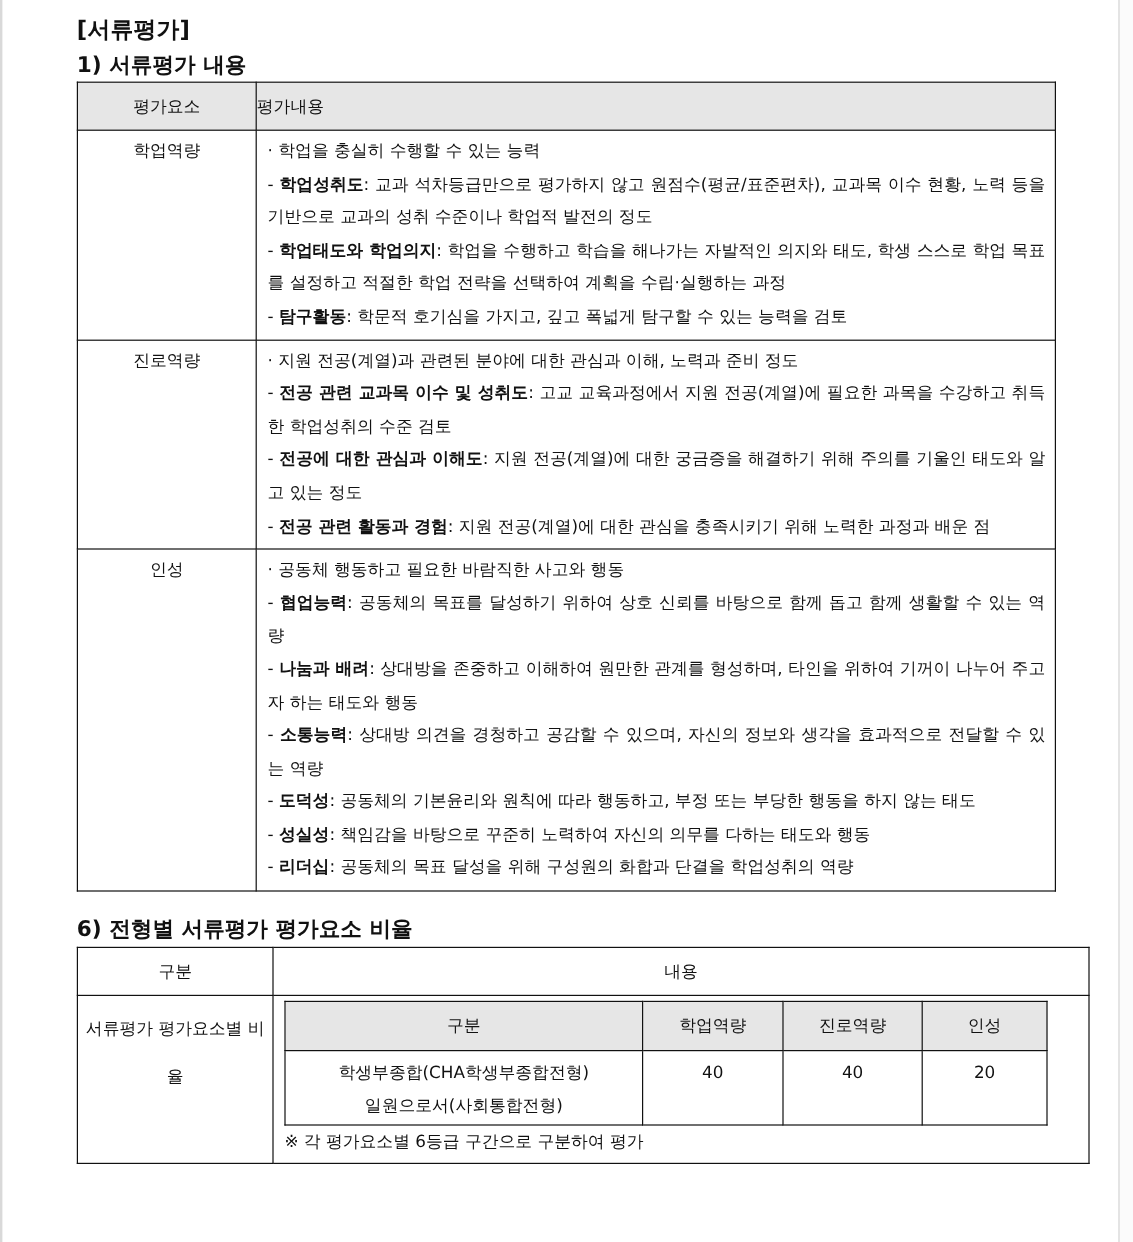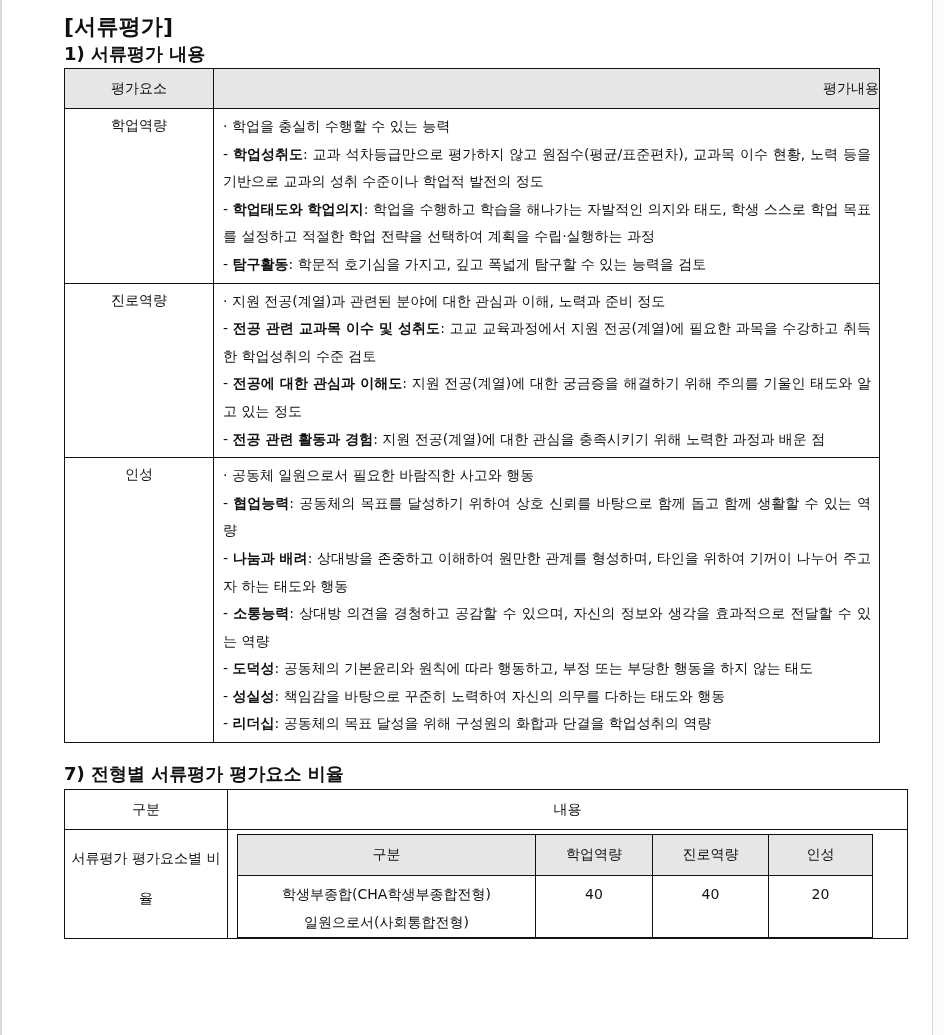--- a/index.html
+++ b/index.html
@@ -6,28 +6,28 @@
     body {
       width: 944px; height: 1035px; overflow: hidden;
       background: #ffffff;
       font-family: "DejaVu Sans", "Liberation Sans", sans-serif;
       color: #111;
       position: relative;
     }
     .page-edge-left { position: absolute; left: 0; top: 0; width: 2px; height: 1035px; background: #d9d9d9; }
     .page-edge-right { position: absolute; right: 0; top: 0; width: 12px; height: 1035px; background: #fbfbfb; border-left: 1px solid #d4d4d4; box-sizing: border-box; }
     .doc { position: absolute; left: 64px; top: 0; width: 816px; }
-    .title1 { position: absolute; left: 0; top: 12px; font-size: 22px; font-weight: bold; letter-spacing: 0.2px; }
+    .title1 { position: absolute; left: 0; top: 12px; font-size: 19px; font-weight: bold; letter-spacing: 0.2px; }
     .title2 { position: absolute; left: 0; top: 42px; font-size: 18px; font-weight: bold; }
     .title3 { position: absolute; left: 0; top: 762px; font-size: 18px; font-weight: bold; }
 
     table { border-collapse: collapse; }
     .t1 { position: absolute; left: 0; top: 68px; width: 816px; }
     .t1 td, .t1 th { border: 1.5px solid #111; font-size: 14px; font-weight: normal; }
-    .t1 th { background: #e6e6e6; height: 39px; text-align: right; vertical-align: middle; padding: 0; }
+    .t1 th { background: #e6e6e6; height: 39px; text-align: left; vertical-align: middle; padding: 0; }
     .t1 .lab { width: 146px; text-align: center; vertical-align: top; padding-top: 8px; }
     .t1 .content { padding: 4px 8px 4px 9px; vertical-align: top; }
     .line { line-height: 27.6px; text-align: justify; text-align-last: left; white-space: normal; }
     .line b { font-weight: bold; }
 
     .t2 { position: absolute; left: 0; top: 789px; width: 844px; }
     .t2 > tbody > tr > td { border: 1.5px solid #111; font-size: 14px; }
     .t2 .hdr { height: 37px; text-align: center; vertical-align: middle; }
     .t2 .lab { width: 160px; text-align: center; vertical-align: top; padding-top: 8px; line-height: 40px; }
     .t2 .inner-cell { padding: 4px 8px 0 9px; vertical-align: top; }
@@ -72,33 +72,33 @@
           <td class="content">
             <div class="line"><span>· 지원 전공(계열)과 관련된 분야에 대한 관심과 이해, 노력과 준비 정도</span></div>
             <div class="line"><span>- </span><b>전공 관련 교과목 이수 및 성취도</b><span>: 고교 교육과정에서 지원 전공(계열)에 필요한 과목을 수강하고 취득한 학업성취의 수준 검토</span></div>
             <div class="line"><span>- </span><b>전공에 대한 관심과 이해도</b><span>: 지원 전공(계열)에 대한 궁금증을 해결하기 위해 주의를 기울인 태도와 알고 있는 정도</span></div>
             <div class="line"><span>- </span><b>전공 관련 활동과 경험</b><span>: 지원 전공(계열)에 대한 관심을 충족시키기 위해 노력한 과정과 배운 점</span></div>
           </td>
         </tr>
         <tr>
           <td class="lab">인성</td>
           <td class="content">
-            <div class="line"><span>· 공동체 일원으로서 필요한 바람직한 사고와 행동</span></div>
+            <div class="line"><span>· 공동체 행동하고 필요한 바람직한 사고와 행동</span></div>
             <div class="line"><span>- </span><b>협업능력</b><span>: 공동체의 목표를 달성하기 위하여 상호 신뢰를 바탕으로 함께 돕고 함께 생활할 수 있는 역량</span></div>
             <div class="line"><span>- </span><b>나눔과 배려</b><span>: 상대방을 존중하고 이해하여 원만한 관계를 형성하며, 타인을 위하여 기꺼이 나누어 주고자 하는 태도와 행동</span></div>
             <div class="line"><span>- </span><b>소통능력</b><span>: 상대방 의견을 경청하고 공감할 수 있으며, 자신의 정보와 생각을 효과적으로 전달할 수 있는 역량</span></div>
             <div class="line"><span>- </span><b>도덕성</b><span>: 공동체의 기본윤리와 원칙에 따라 행동하고, 부정 또는 부당한 행동을 하지 않는 태도</span></div>
             <div class="line"><span>- </span><b>성실성</b><span>: 책임감을 바탕으로 꾸준히 노력하여 자신의 의무를 다하는 태도와 행동</span></div>
             <div class="line"><span>- </span><b>리더십</b><span>: 공동체의 목표 달성을 위해 구성원의 화합과 단결을 학업성취의 역량</span></div>
           </td>
         </tr>
       </tbody>
   </table>
 
-  <div class="title3">7) 전형별 서류평가 평가요소 비율</div>
+  <div class="title3">6) 전형별 서류평가 평가요소 비율</div>
 
   <table class="t2">
     <tbody>
       <tr>
         <td class="hdr" style="width:160px">구분</td>
         <td class="hdr">내용</td>
       </tr>
       <tr>
         <td class="lab">
           <span>서류평가 평가요소별 비율</span>
@@ -118,17 +118,18 @@
                 <td>
                   <div>학생부종합(CHA학생부종합전형)</div>
                   <div>일원으로서(사회통합전형)</div>
                 </td>
                 <td>40</td>
                 <td>40</td>
                 <td>20</td>
               </tr>
             </tbody>
           </table>
+          <div class="note">※ 각 평가요소별 6등급 구간으로 구분하여 평가</div>
         </td>
       </tr>
     </tbody>
   </table>
 </div>
 
 </body></html>

